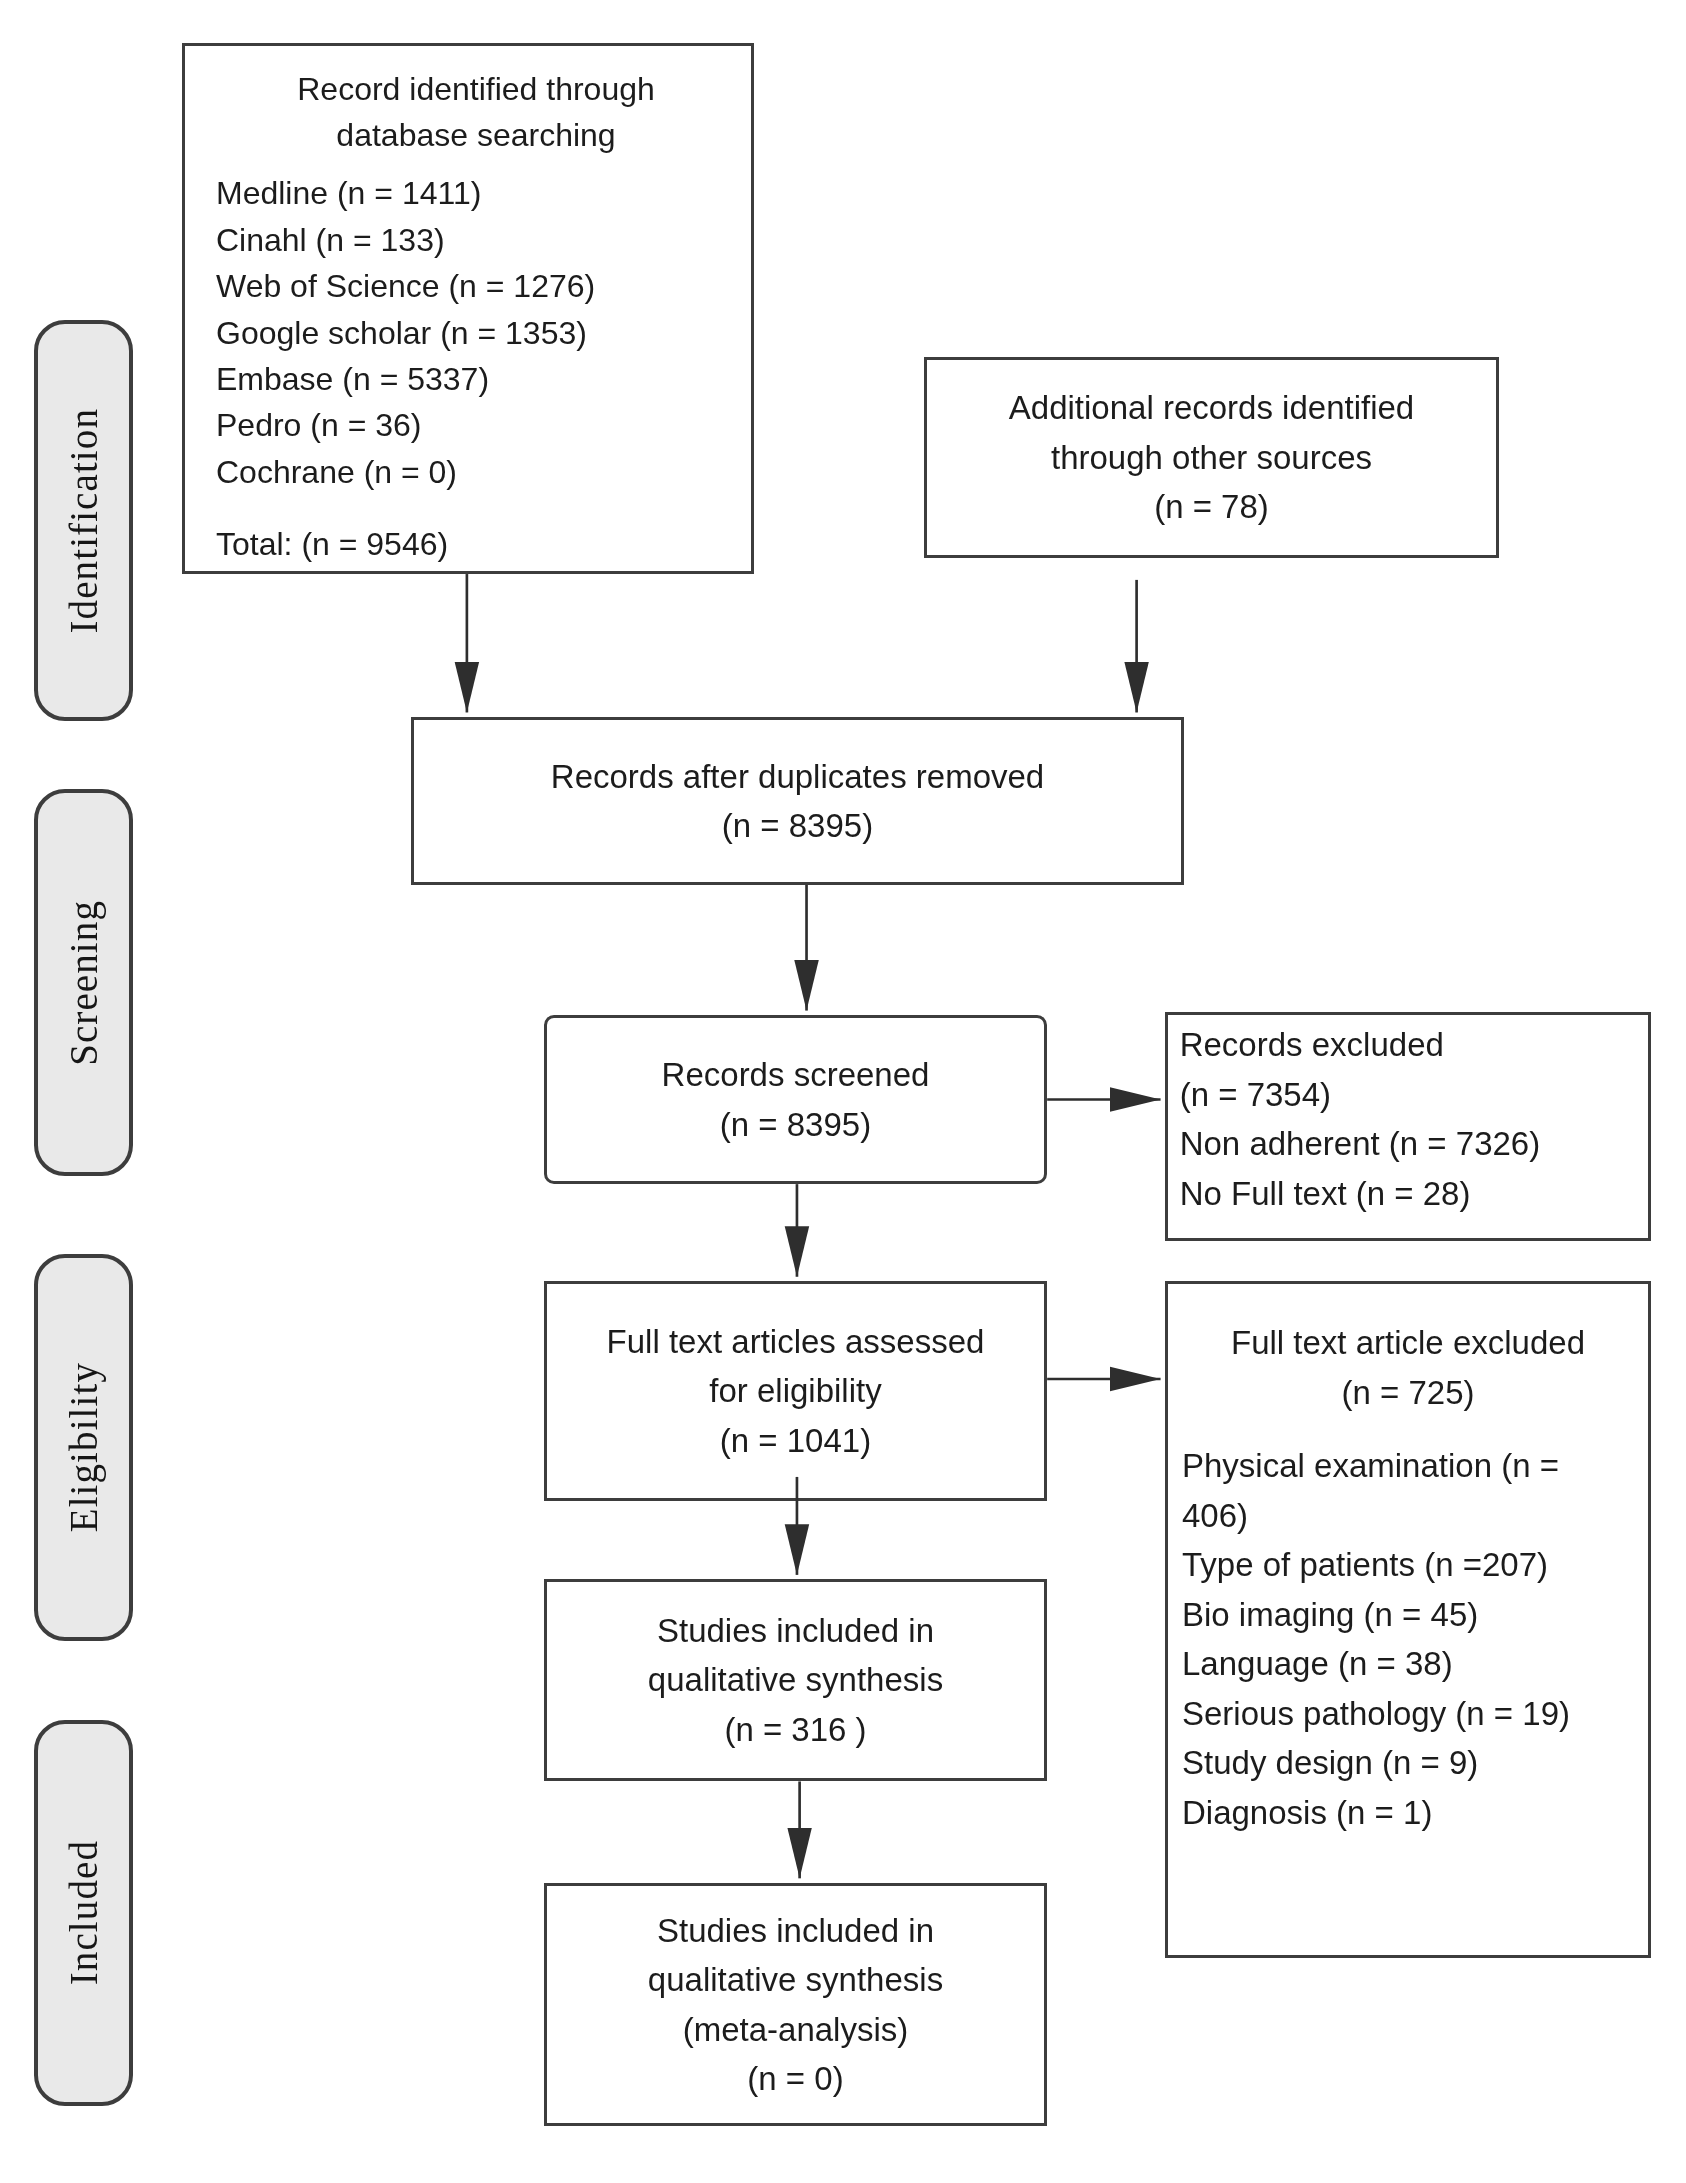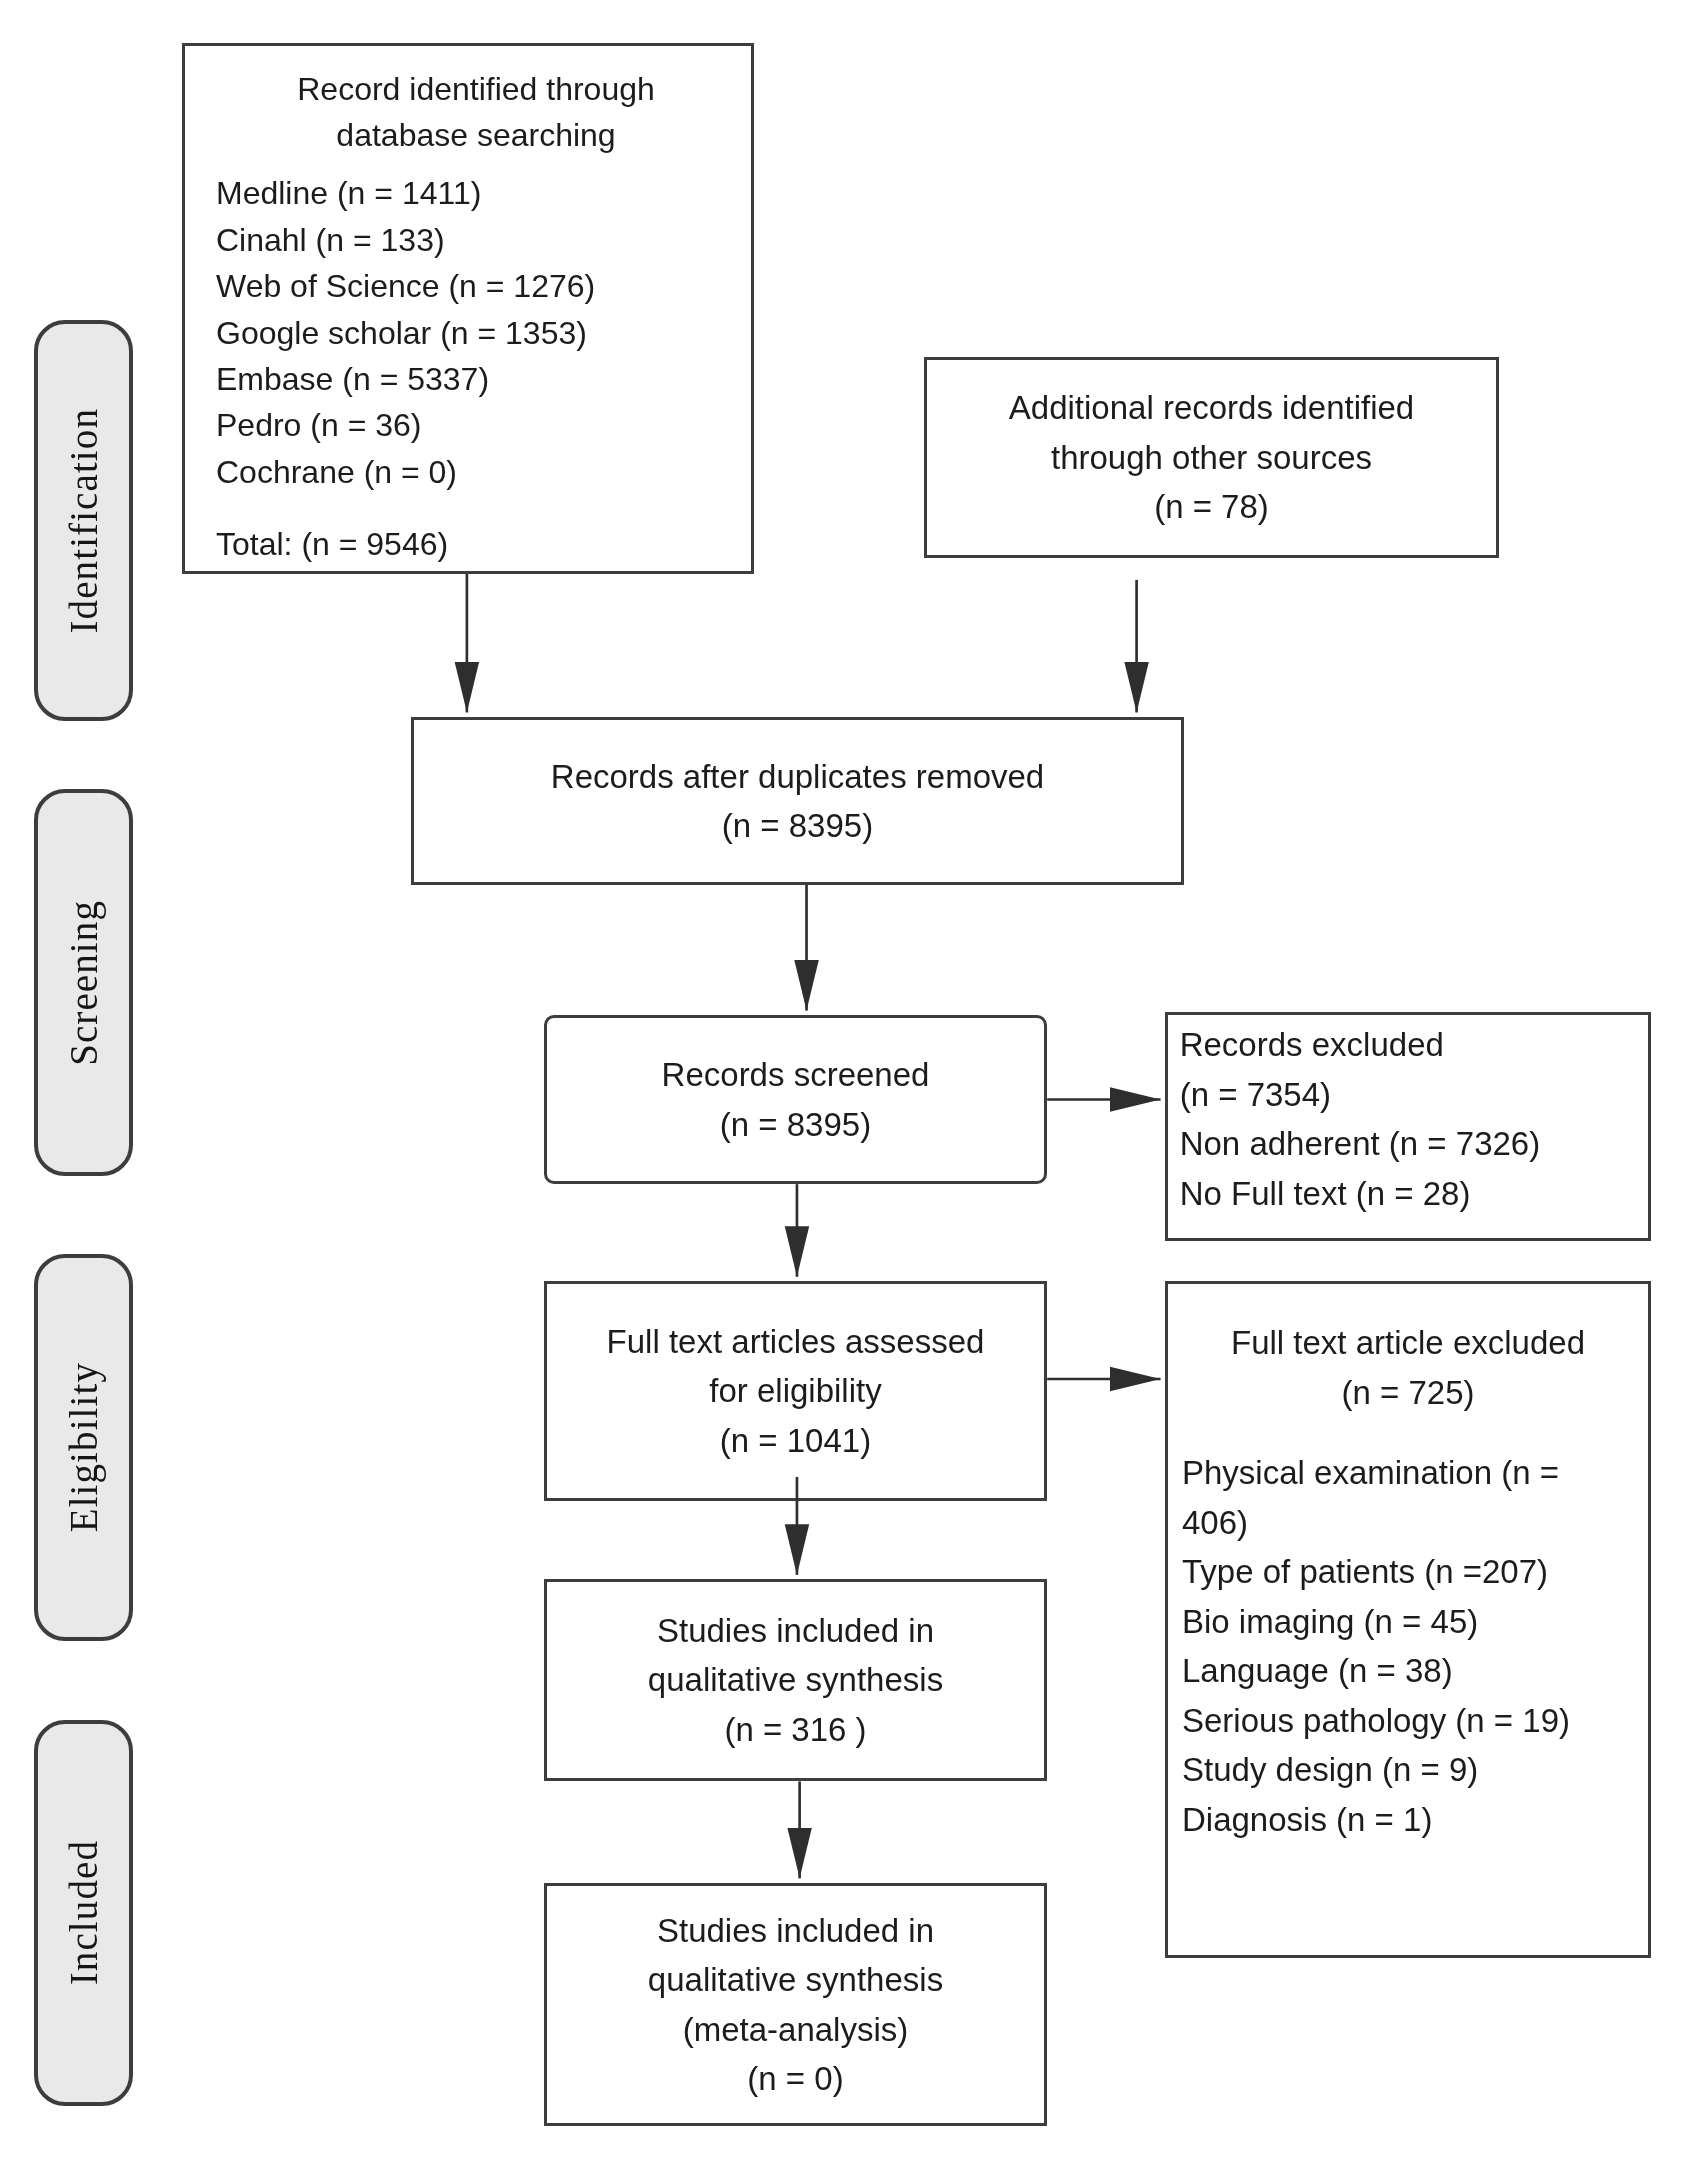--- a/index.html
+++ b/index.html
@@ -57,21 +57,21 @@
   #box-screened { left: 544px; top: 1015px; width: 503px; height: 169px; border-radius: 10px; }
   #box-assessed { left: 544px; top: 1281px; width: 503px; height: 220px; }
   #box-qualitative { left: 544px; top: 1579px; width: 503px; height: 202px; }
   #box-meta { left: 544px; top: 1883px; width: 503px; height: 243px; }
   
   #box-rec-excluded { left: 1165px; top: 1012px; width: 486px; height: 229px; padding: 5.3px 11.7px 0 11.7px; }
   #box-rec-excluded .title { text-align: left; }
   #box-rec-excluded .list { text-align: left; }
   #box-ft-excluded { left: 1165px; top: 1281px; width: 486px; height: 677px; padding: 34px 14px 0 14px; }
   #box-ft-excluded .title { text-align: center; }
-  #box-ft-excluded .list { text-align: left; margin-top: 31px; }
+  #box-ft-excluded .list { text-align: left; margin-top: 24px; }
   
   #stage-identification { left: 34px; top: 320px; width: 99px; height: 401px; }
   #stage-screening { left: 34px; top: 789px; width: 99px; height: 387px; }
   #stage-eligibility { left: 34px; top: 1254px; width: 99px; height: 387px; }
   #stage-included { left: 34px; top: 1720px; width: 99px; height: 386px; }
   
   #arrows { position: absolute; left: 0; top: 0; width: 1686px; height: 2183px; pointer-events: none; }
   #arrows line { stroke: #2e2e2e; stroke-width: 5; }
 </style>
 </head>

